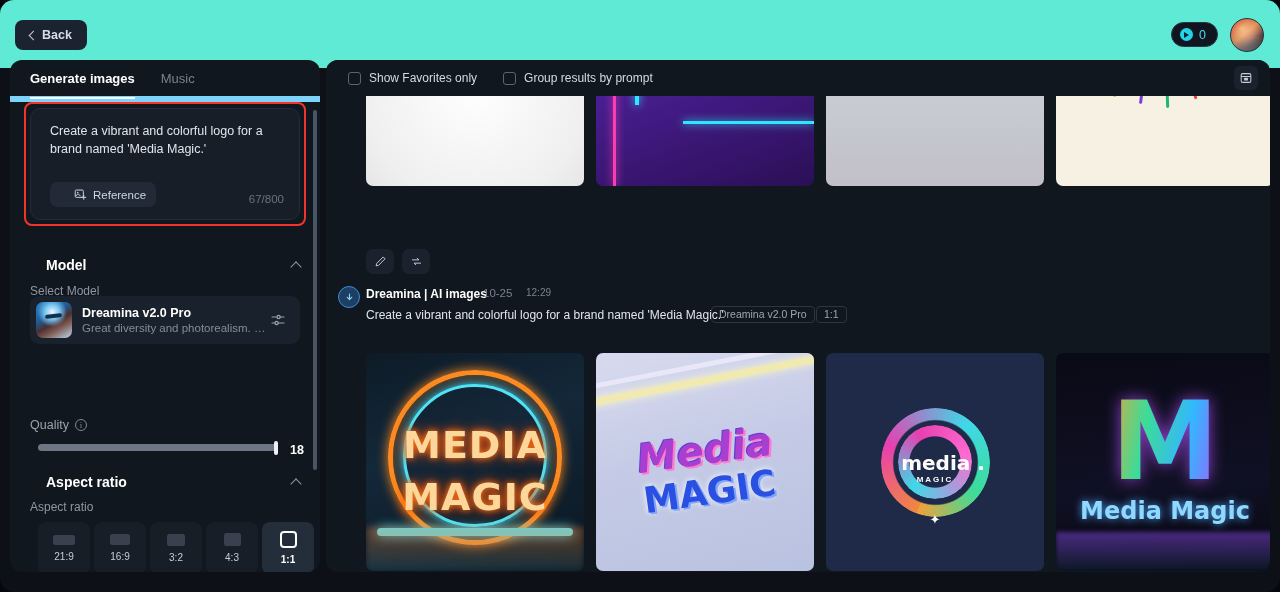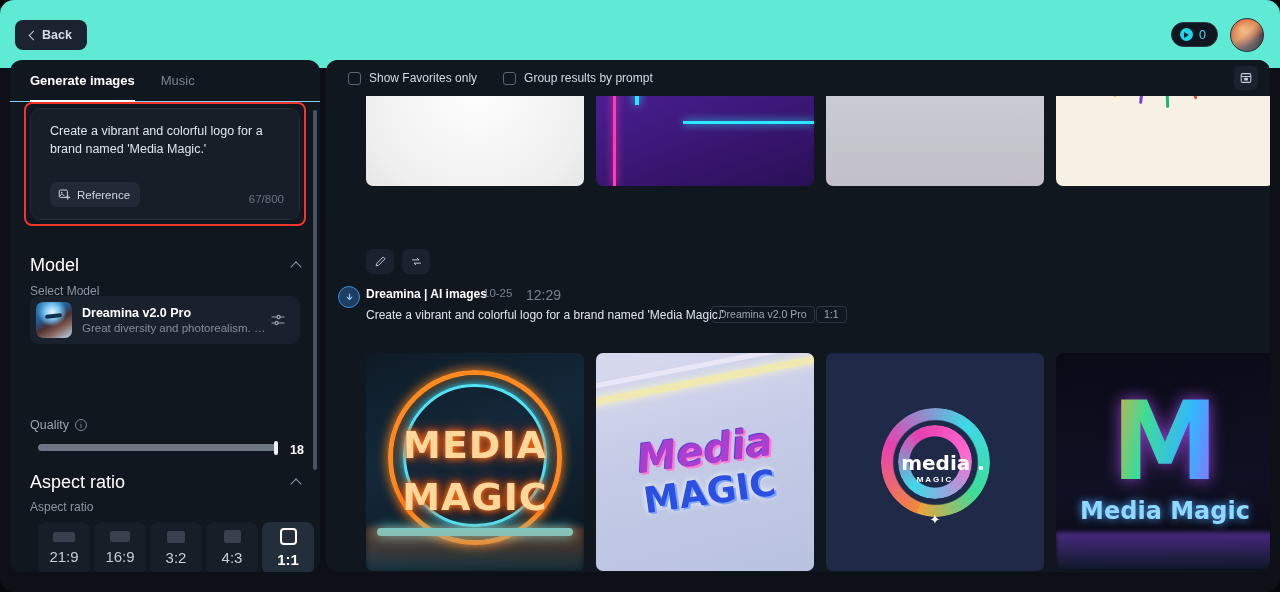--- a/index.html
+++ b/index.html
@@ -73,21 +73,21 @@
   
   .sidebar {
     position: absolute; left: 10px; top: 60px;
     width: 310px; height: 512px;
     background: #11171f;
     border-radius: 12px;
     overflow: hidden;
   }
   .tabs {
     position: absolute; left: 0; top: 0; width: 310px; height: 42px;
-    border-bottom: 1px solid #7dd3fc;
+    border-bottom: 6px solid #7dd3fc;
     display: flex; align-items: center; padding-left: 20px; gap: 26px;
   }
   .tab { font-size: 13px; color: #79828f; cursor: pointer; height: 42px;
          display:flex; align-items:center; position: relative; }
   .tab.active { color: #ffffff; font-weight: bold; }
   .tab.active::after {
     content: ""; position: absolute; left: 0; bottom: 0;
     width: 100%; height: 2px; background: #ffffff;
   }
 
@@ -114,35 +114,35 @@
     border-radius: 8px;
     pointer-events: none;
     z-index: 6;
   }
   .prompt-text {
     position: absolute; left: 19px; top: 14px; width: 232px;
     color: #dfe5ec; font-size: 12.5px; line-height: 17.5px;
   }
   .ref-btn {
     position: absolute; left: 19px; bottom: 12px;
-    height: 25px; padding: 0 10px 0 8px;
+    height: 25px; padding: 0 10px 0 24px;
     background: #212a36; border-radius: 7px;
     display: flex; align-items: center; gap: 6px; cursor: pointer;
   }
   .ref-btn .lbl { color: #cfd6df; font-size: 11.5px; }
   .char-count {
     position: absolute; right: 15px; bottom: 14px;
     color: #69727e; font-size: 11.5px;
   }
 
   .section-head {
     position: absolute; left: 20px; width: 270px; height: 20px;
     display: flex; align-items: center; justify-content: space-between;
   }
-  .section-head .t { color: #ffffff; font-size: 18px; font-weight: normal; }
+  .section-head .t { color: #ffffff; font-size: 14px; font-weight: bold; margin-left: 16px; }
   .caret {
     width: 8px; height: 8px;
     border-left: 1.5px solid #8c95a2; border-top: 1.5px solid #8c95a2;
     transform: rotate(45deg); margin-top: 3px;
     cursor: pointer;
   }
   .sub-label {
     position: absolute; left: 20px;
     color: #8d96a3; font-size: 12px;
   }
@@ -196,21 +196,21 @@
   }
   .ratio {
     width: 52px; height: 52px; border-radius: 8px;
     background: #171e28;
     display: flex; flex-direction: column; align-items: center; justify-content: center;
     gap: 6px; cursor: pointer;
   }
   .ratio.sel { background: #242d3a; }
   .ratio .box { background: #39414e; border-radius: 2.5px; }
   .ratio.sel .box { background: transparent; border: 2px solid #ffffff; border-radius: 4px; }
-  .ratio .rlab { color: #c6cdd6; font-size: 15px; }
+  .ratio .rlab { color: #c6cdd6; font-size: 10px; }
   .ratio.sel .rlab { color: #ffffff; font-weight: bold; }
 
   
   .main {
     position: absolute; left: 326px; top: 60px;
     width: 944px; height: 512px;
     background: #11171f; border-radius: 12px;
     overflow: hidden;
   }
   .main-head {
@@ -242,21 +242,21 @@
 
   .res-head { position: absolute; left: 0; top: 188px; width: 944px; }
   .res-avatar {
     position: absolute; left: 12px; top: 2px; width: 22px; height: 22px;
     border-radius: 50%; background: #1d3f64; border: 1.5px solid #3a8fd6;
     display: flex; align-items: center; justify-content: center;
   }
   .res-title { position: absolute; left: 40px; top: 3px;
                color: #ffffff; font-size: 12px; font-weight: bold; }
   .res-date { position: absolute; left: 157px; top: 3px; color: #79828f; font-size: 11.5px; }
-  .res-time { position: absolute; left: 200px; top: 3px; color: #79828f; font-size: 14px; }
+  .res-time { position: absolute; left: 200px; top: 3px; color: #79828f; font-size: 10px; }
   .res-prompt { position: absolute; left: 40px; top: 24px; color: #dfe5ec; font-size: 12px; }
   .chip {
     position: absolute; top: 22px; height: 17px; padding: 0 7px;
     border: 1px solid #2c3542; border-radius: 4px;
     color: #9da6b2; font-size: 10.5px; line-height: 15px;
   }
   .chip-model { left: 385px; }
   .chip-ratio { left: 490px; }
 
   

